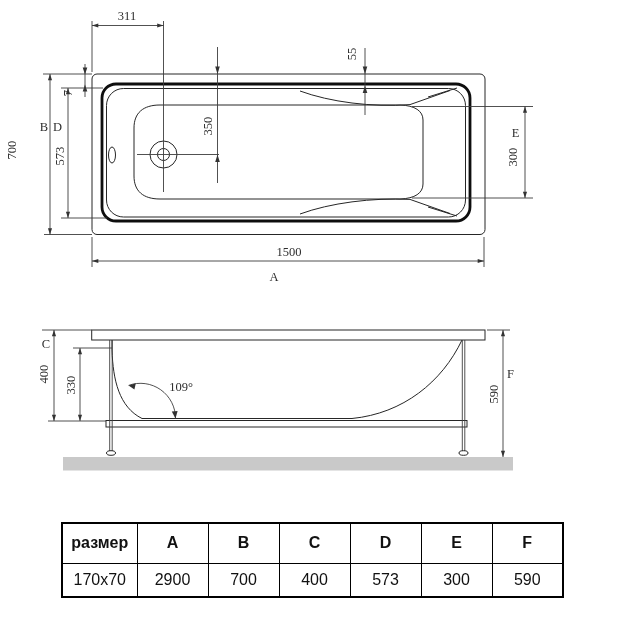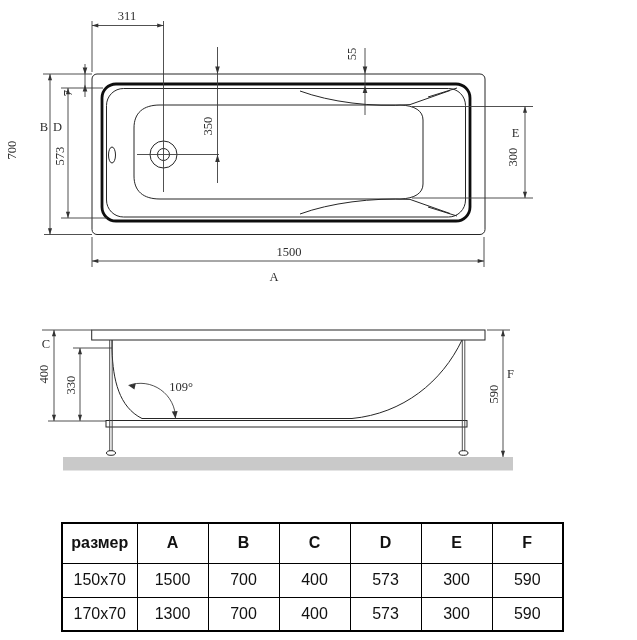--- a/index.html
+++ b/index.html
@@ -154,31 +154,22 @@
       <th>A</th>
       <th>B</th>
       <th>C</th>
       <th>D</th>
       <th>E</th>
       <th>F</th>
     </tr>
   </thead>
   <tbody>
     <tr>
-      <td>150x70</td>
-      <td>1500</td>
-      <td>700</td>
-      <td>400</td>
-      <td>573</td>
-      <td>300</td>
-      <td>590</td>
-    </tr>
-    <tr>
       <td>170x70</td>
-      <td>1300</td>
+      <td>2900</td>
       <td>700</td>
       <td>400</td>
       <td>573</td>
       <td>300</td>
       <td>590</td>
     </tr>
   </tbody>
 </table>
 
 </div>

